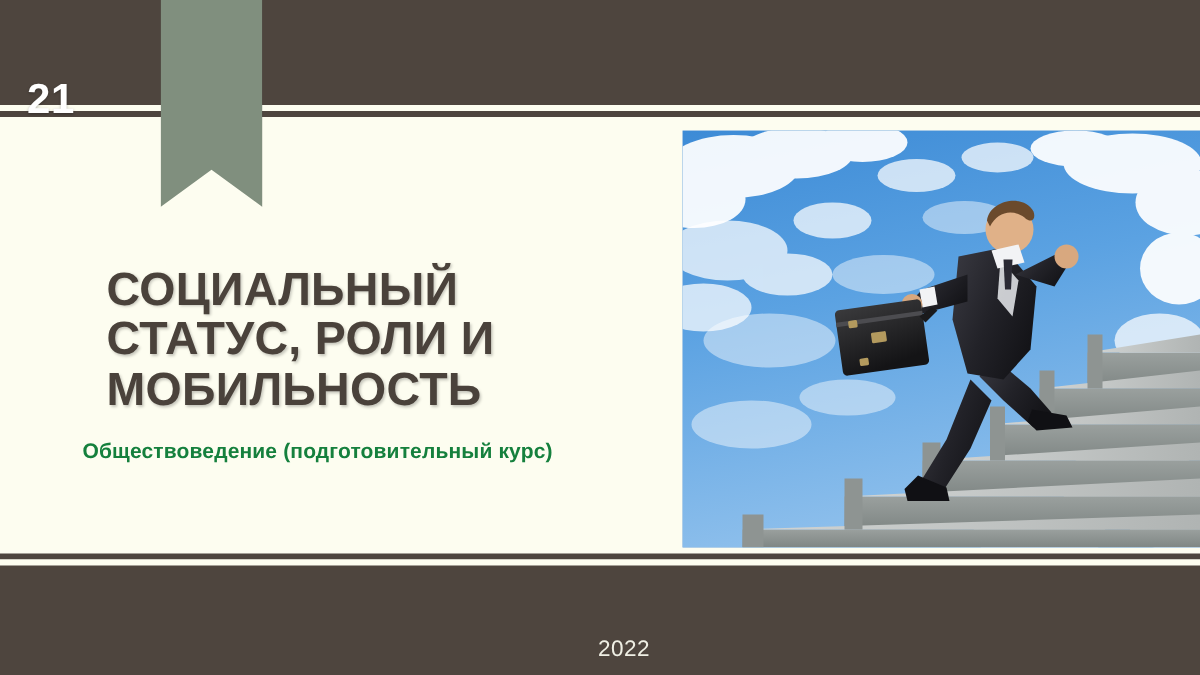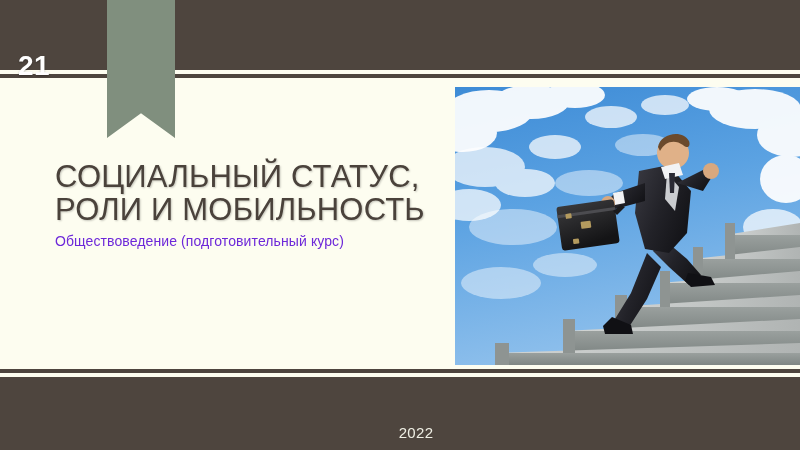--- a/index.html
+++ b/index.html
@@ -83,33 +83,33 @@
     text-shadow: 0 1px 2px rgba(0,0,0,0.30);
   }
 
   
   .title-block {
     position: absolute;
     left: 55px; top: 160px;
     width: 380px;
   }
   .slide-title {
-    margin: 0;
+    margin: 16px;
     color: #4a423b;
     font-size: 31px;
-    font-weight: normal;
+    font-weight: bold;
     line-height: 1.08;
     letter-spacing: 0.2px;
     text-shadow: 1px 1px 2px rgba(0,0,0,0.22);
   }
   .slide-subtitle {
     margin: 6px 0 0 0;
-    color: #6d28d9;
+    color: #15803d;
     font-size: 14px;
-    font-weight: normal;
+    font-weight: bold;
     line-height: 1.2;
     letter-spacing: 0.1px;
   }
 
   
   .photo-frame {
     position: absolute;
     left: 455px; top: 87px;
     width: 345px; height: 278px;
     overflow: hidden;

